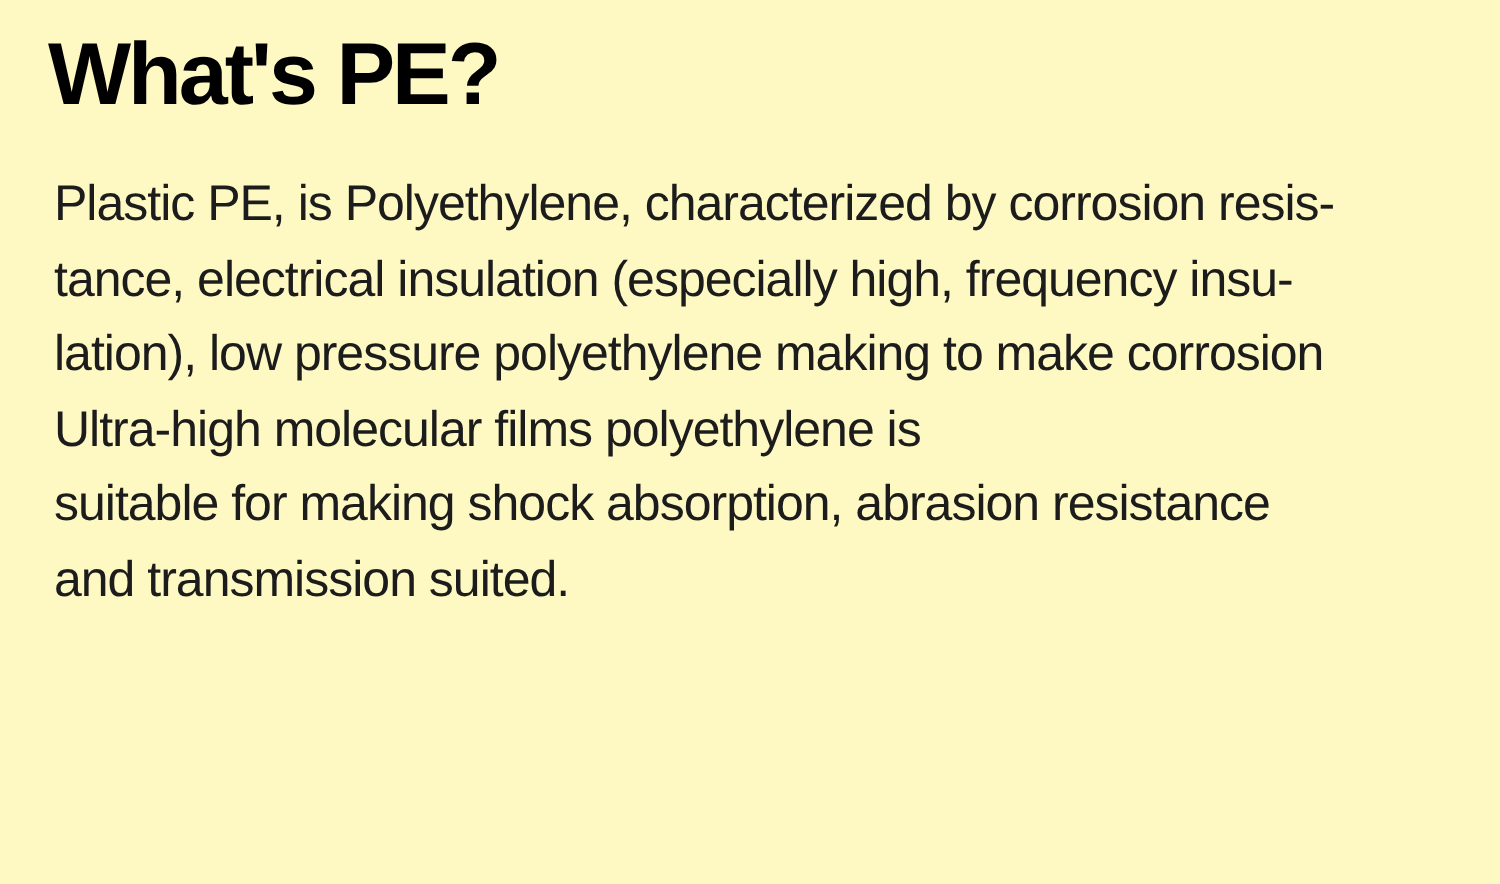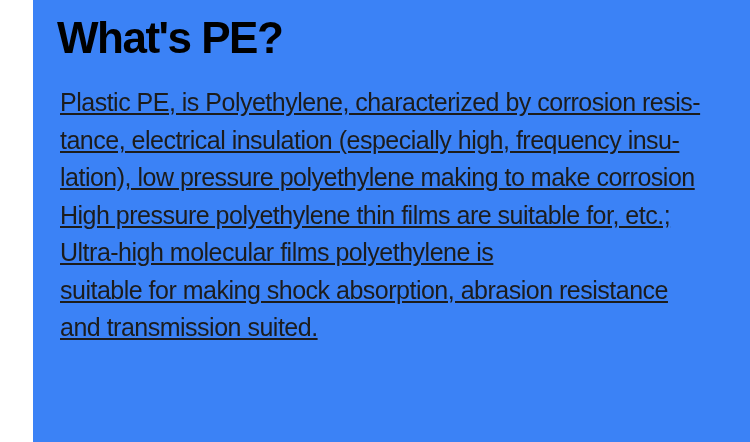--- a/index.html
+++ b/index.html
@@ -10,22 +10,21 @@
     width: 750px;
     height: 442px;
     background: #ffffff;
     font-family: "Liberation Sans", sans-serif;
     overflow: hidden;
     position: relative;
   }
   .page {
     position: absolute;
     inset: 0;
-    background: #3b82f6;
-    margin-left: 33px;
+    background: #fef9c3;
   }
   .page-title {
     position: absolute;
     left: 24px;
     top: 14px;
     margin: 0;
     font-size: 44px;
     line-height: 48px;
     font-weight: 700;
     letter-spacing: -1.5px;
@@ -39,31 +38,29 @@
     width: 700px;
     color: #1c1c1c;
     font-size: 25px;
     font-weight: 400;
     letter-spacing: -0.5px;
   }
   .text-line {
     white-space: nowrap;
     height: 37.5px;
     line-height: 37.5px;
-    text-decoration: underline;
   }
 </style>
 </head>
 <body>
 
 <div class="page">
   <h1 class="page-title">What's PE?</h1>
 
   <div class="article-body">
     <div class="text-line">Plastic PE, is Polyethylene, characterized by corrosion resis-</div>
     <div class="text-line">tance, electrical insulation (especially high, frequency insu-</div>
     <div class="text-line">lation), low pressure polyethylene making to make corrosion</div>
-    <div class="text-line">High pressure polyethylene thin films are suitable for, etc.;</div>
     <div class="text-line">Ultra-high molecular films polyethylene is</div>
     <div class="text-line">suitable for making shock absorption, abrasion resistance</div>
     <div class="text-line">and transmission suited.</div>
   </div>
 </div>
 
 </body></html>

